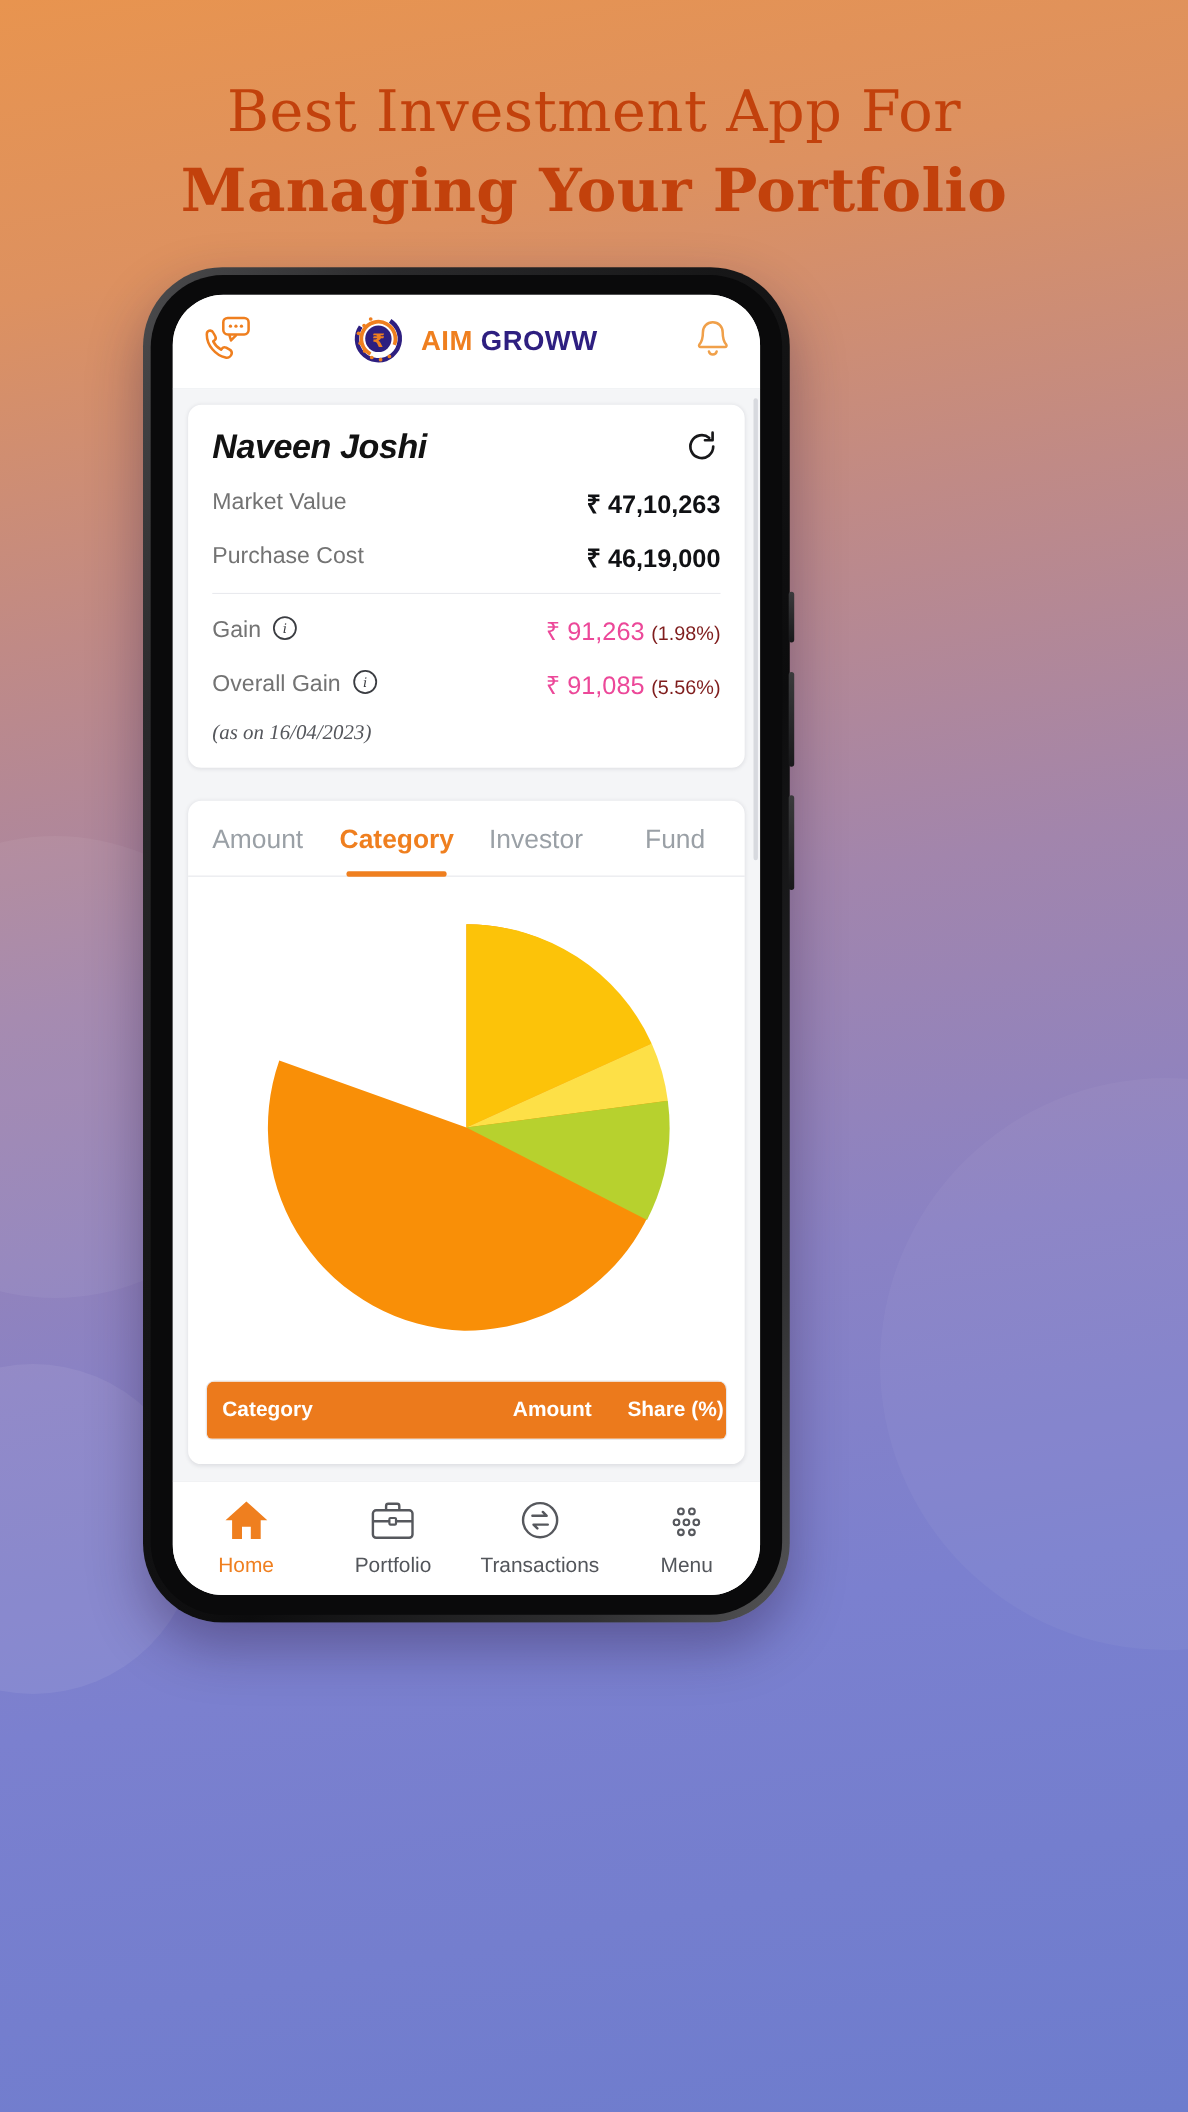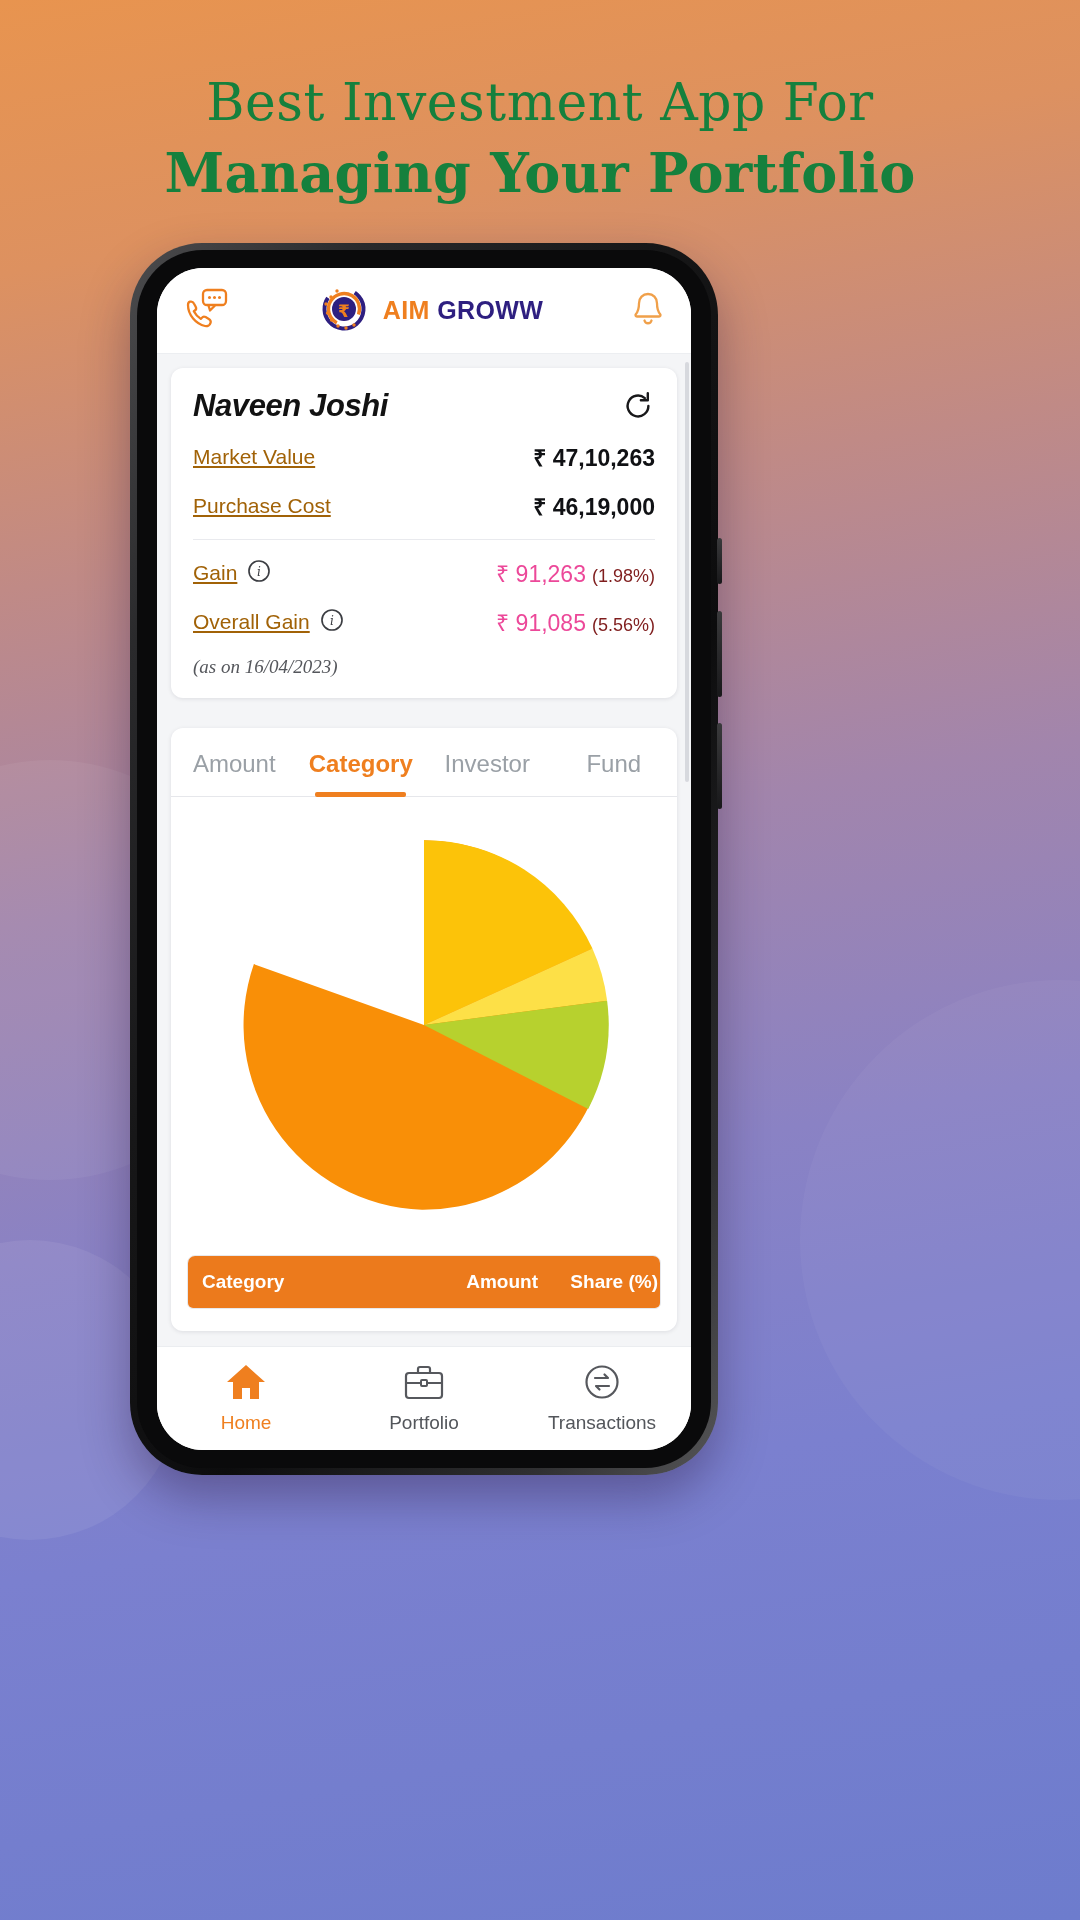--- a/index.html
+++ b/index.html
@@ -8,21 +8,21 @@
     font-family:"Liberation Sans", sans-serif;
     background:linear-gradient(170deg,#e8944f 0%,#dd9160 13%,#c08a86 28%,#a285ac 44%,#8a82c4 60%,#7b80cf 75%,#6d7ccd 100%);
     position:relative; overflow:hidden;
   }
   
   .bg-blob { position:absolute; border-radius:50%; background:rgba(255,255,255,0.05); }
   .blob1 { width:420px; height:420px; left:-160px; top:760px; }
   .blob2 { width:300px; height:300px; left:-120px; top:1240px; background:rgba(255,255,255,0.07); }
   .blob3 { width:520px; height:520px; right:-240px; top:980px; background:rgba(255,255,255,0.04); }
 
-  .headline { position:absolute; top:72px; left:0; width:1080px; text-align:center; color:#15803d; }
+  .headline { position:absolute; top:72px; left:0; width:1080px; text-align:center; color:#c2410c; }
   .headline .l1 { font-family:"DejaVu Serif", serif; font-size:52px; font-weight:400; letter-spacing:0.5px; line-height:1.18; }
   .headline .l2 { font-family:"DejaVu Serif", serif; font-size:54px; font-weight:700; letter-spacing:0.3px; line-height:1.22; margin-top:8px; }
 
   
   .phone { position:absolute; left:130px; top:243px; width:588px; height:1232px; }
   .phone-outer {
     position:absolute; inset:0; border-radius:72px;
     background:linear-gradient(120deg,#4c4c4e 0%,#2a2a2c 18%,#171718 40%,#0c0c0d 62%,#303032 86%,#555557 100%);
     box-shadow:0 22px 48px rgba(40,20,60,0.38);
   }
@@ -54,21 +54,21 @@
 
   .card { background:#fff; border-radius:12px; margin:14px 14px 0 14px;
     box-shadow:0 1px 4px rgba(20,20,40,0.10); }
 
   .acct-card { padding:20px 22px 20px 22px; }
   .acct-top { display:flex; align-items:center; justify-content:space-between; }
   .acct-name { font-size:31px; font-weight:700; font-style:italic; color:#121212; letter-spacing:-0.4px; }
   .refresh-btn { width:34px; height:34px; display:flex; align-items:center; justify-content:center; }
 
   .kv-row { display:flex; align-items:center; justify-content:space-between; margin-top:17px; }
-  .kv-label { font-size:21px; color:#a16207;text-decoration:underline; }
+  .kv-label { font-size:21px; color:#737373; }
   .kv-val { font-size:23px; font-weight:700; color:#101114; }
   .div-line { height:1px; background:#e9eaee; margin:17px 0 4px 0; }
   .lbl-ico { display:flex; align-items:center; gap:10px; }
   .gain-val { font-size:23px; font-weight:400; color:#ec4899; }
   .gain-pct { font-size:18px; font-weight:400; color:#7f1d1d; margin-left:6px; }
   .as-on { font-size:19px; font-style:italic; color:#55575c; margin-top:18px;font-family:Liberation Serif, serif; }
 
   
   .tabs-card { margin-top:30px; padding-bottom:6px; }
   .tabs { display:flex; border-bottom:1px solid #e6e7eb; }
@@ -281,16 +281,32 @@
       <div class="nav-item">
         <span>
           <svg width="42" height="38" viewBox="0 0 42 38" fill="none">
             <circle cx="21" cy="19" r="15.5" stroke="#56585d" stroke-width="2.2"></circle>
             <path d="M14 15h13l-3.5-3.5M28 23H15l3.5 3.5" stroke="#56585d" stroke-width="2.2" stroke-linecap="round" stroke-linejoin="round"></path>
           </svg>
         </span>
         <span class="nav-label">Transactions</span>
       </div>
 
+      <div class="nav-item">
+        <span>
+          <svg width="42" height="38" viewBox="0 0 42 38" fill="none">
+            <g stroke="#56585d" stroke-width="1.9">
+              <circle cx="16" cy="11" r="2.6"></circle>
+                <circle cx="26" cy="11" r="2.6"></circle>
+              <circle cx="12" cy="21" r="2.6"></circle>
+                <circle cx="21" cy="21" r="2.6"></circle>
+                <circle cx="30" cy="21" r="2.6"></circle>
+              <circle cx="16" cy="30" r="2.6"></circle>
+                <circle cx="26" cy="30" r="2.6"></circle>
+            </g>
+          </svg>
+        </span>
+        <span class="nav-label">Menu</span>
+      </div>
     </div>
 
   </div>
 </div>
 
 </body></html>

